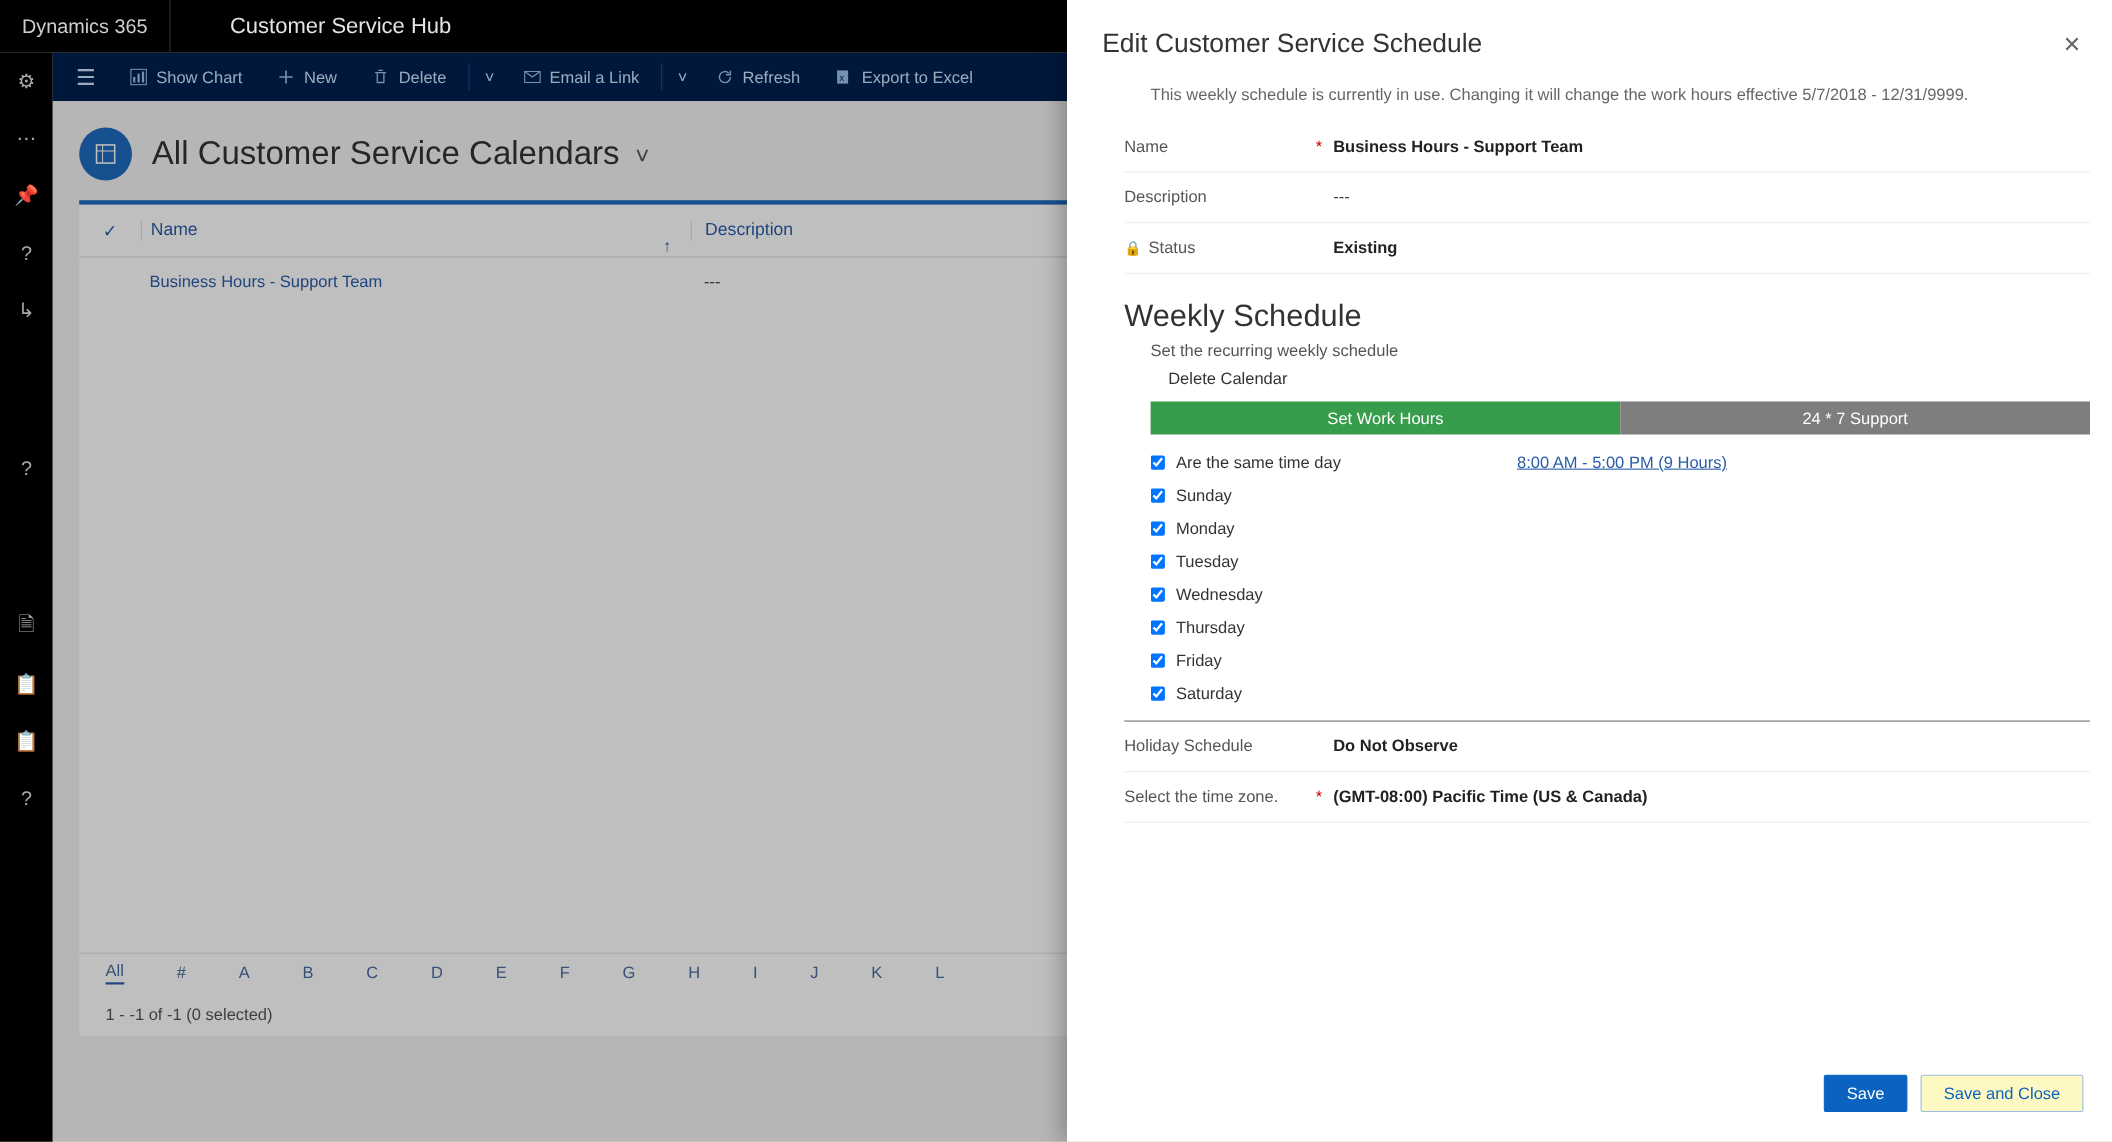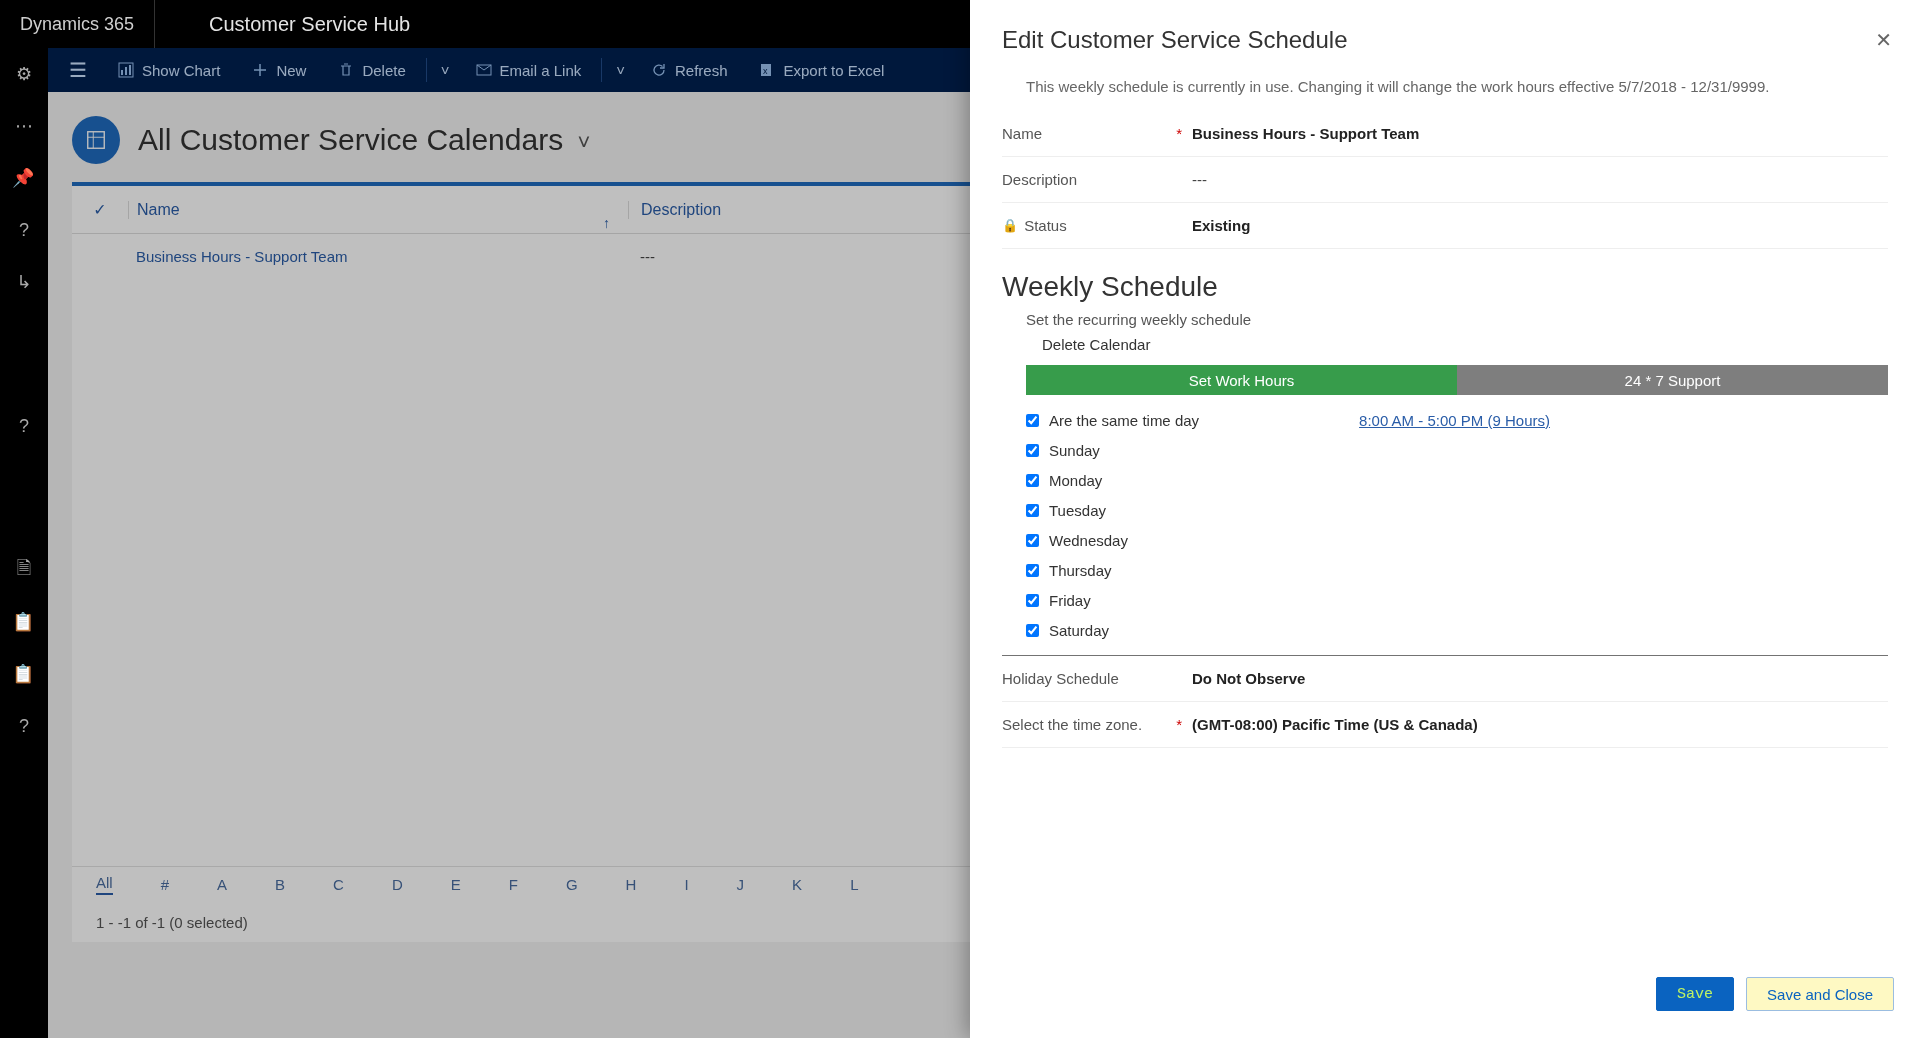--- a/index.html
+++ b/index.html
@@ -47,21 +47,21 @@
 
 
 .scrim { position: absolute; top: 48px; left: 48px; right: 0; bottom: 0; background: rgba(0,0,0,0.25); }
 
 
 .panel { position: absolute; top: 0; right: 0; width: 950px; bottom: 0; background: #fff; box-shadow: -4px 0 20px rgba(0,0,0,0.3); display: flex; flex-direction: column; }
 .panel-head { padding: 26px 32px 10px 32px; position: relative; }
 .panel-title { font-size: 24px; font-weight: 400; color: #333; }
 .panel-close { position: absolute; right: 28px; top: 28px; font-size: 20px; color: #666; cursor: pointer; }
 
-.panel-body { padding: 0 32px; overflow-y: auto; flex: 1; }
+.panel-body { padding: 0 20px; overflow-y: auto; flex: 1; margin-left: 32px; }
 .notice { font-size: 15px; color: #666; margin: 14px 0 16px 24px; }
 
 .field-row { display: flex; align-items: center; padding: 14px 0; border-bottom: 1px solid #eee; }
 .field-label { width: 190px; font-size: 15px; color: #555; display: flex; align-items: center; gap: 6px; position: relative; }
 .field-label .lock { font-size: 13px; color: #888; }
 .field-label .req { color: #c00; font-size: 15px; position: absolute; right: 10px; }
 .field-value { font-size: 15px; color: #222; font-weight: 600; }
 .field-value.plain { font-weight: 400; color: #444; }
 
 .section-title { font-size: 28px; color: #333; margin: 22px 0 8px 0; }
@@ -73,21 +73,21 @@
 .tabbar .tab.active { background: #379c4b; color: #fff; }
 .tabbar .tab.inactive { background: #7e7e7e; color: #fff; }
 
 .day-list { margin: 10px 0 10px 24px; }
 .day-row { display: flex; align-items: center; height: 30px; font-size: 15px; color: #333; }
 .day-row input[type=checkbox] { margin-right: 10px; }
 .day-row .hours-link { color: #2a5da8; margin-left: 160px; }
 
 .panel-footer { height: 70px; border-top: 0; display: flex; align-items: center; justify-content: flex-end; gap: 12px; padding: 0 26px 18px 0; }
 .btn { height: 34px; padding: 0 20px; font-size: 15px; border-radius: 2px; cursor: pointer; display: flex; align-items: center; }
-.btn-primary { background: #0a63c0; color: #bef264; border: 1px solid #0a63c0; font-family: Liberation Mono, monospace; }
+.btn-primary { background: #0a63c0; color: #ffffff; border: 1px solid #0a63c0; }
 .btn-secondary { background: #fef9c3; color: #0a63c0; border: 1px solid #9bbde0; }
 
 svg { display: block; }
 </style>
 </head>
 <body>
 
 <div class="topbar">
   <div class="brand">Dynamics 365</div>
   <div class="appname">Customer Service Hub</div>

